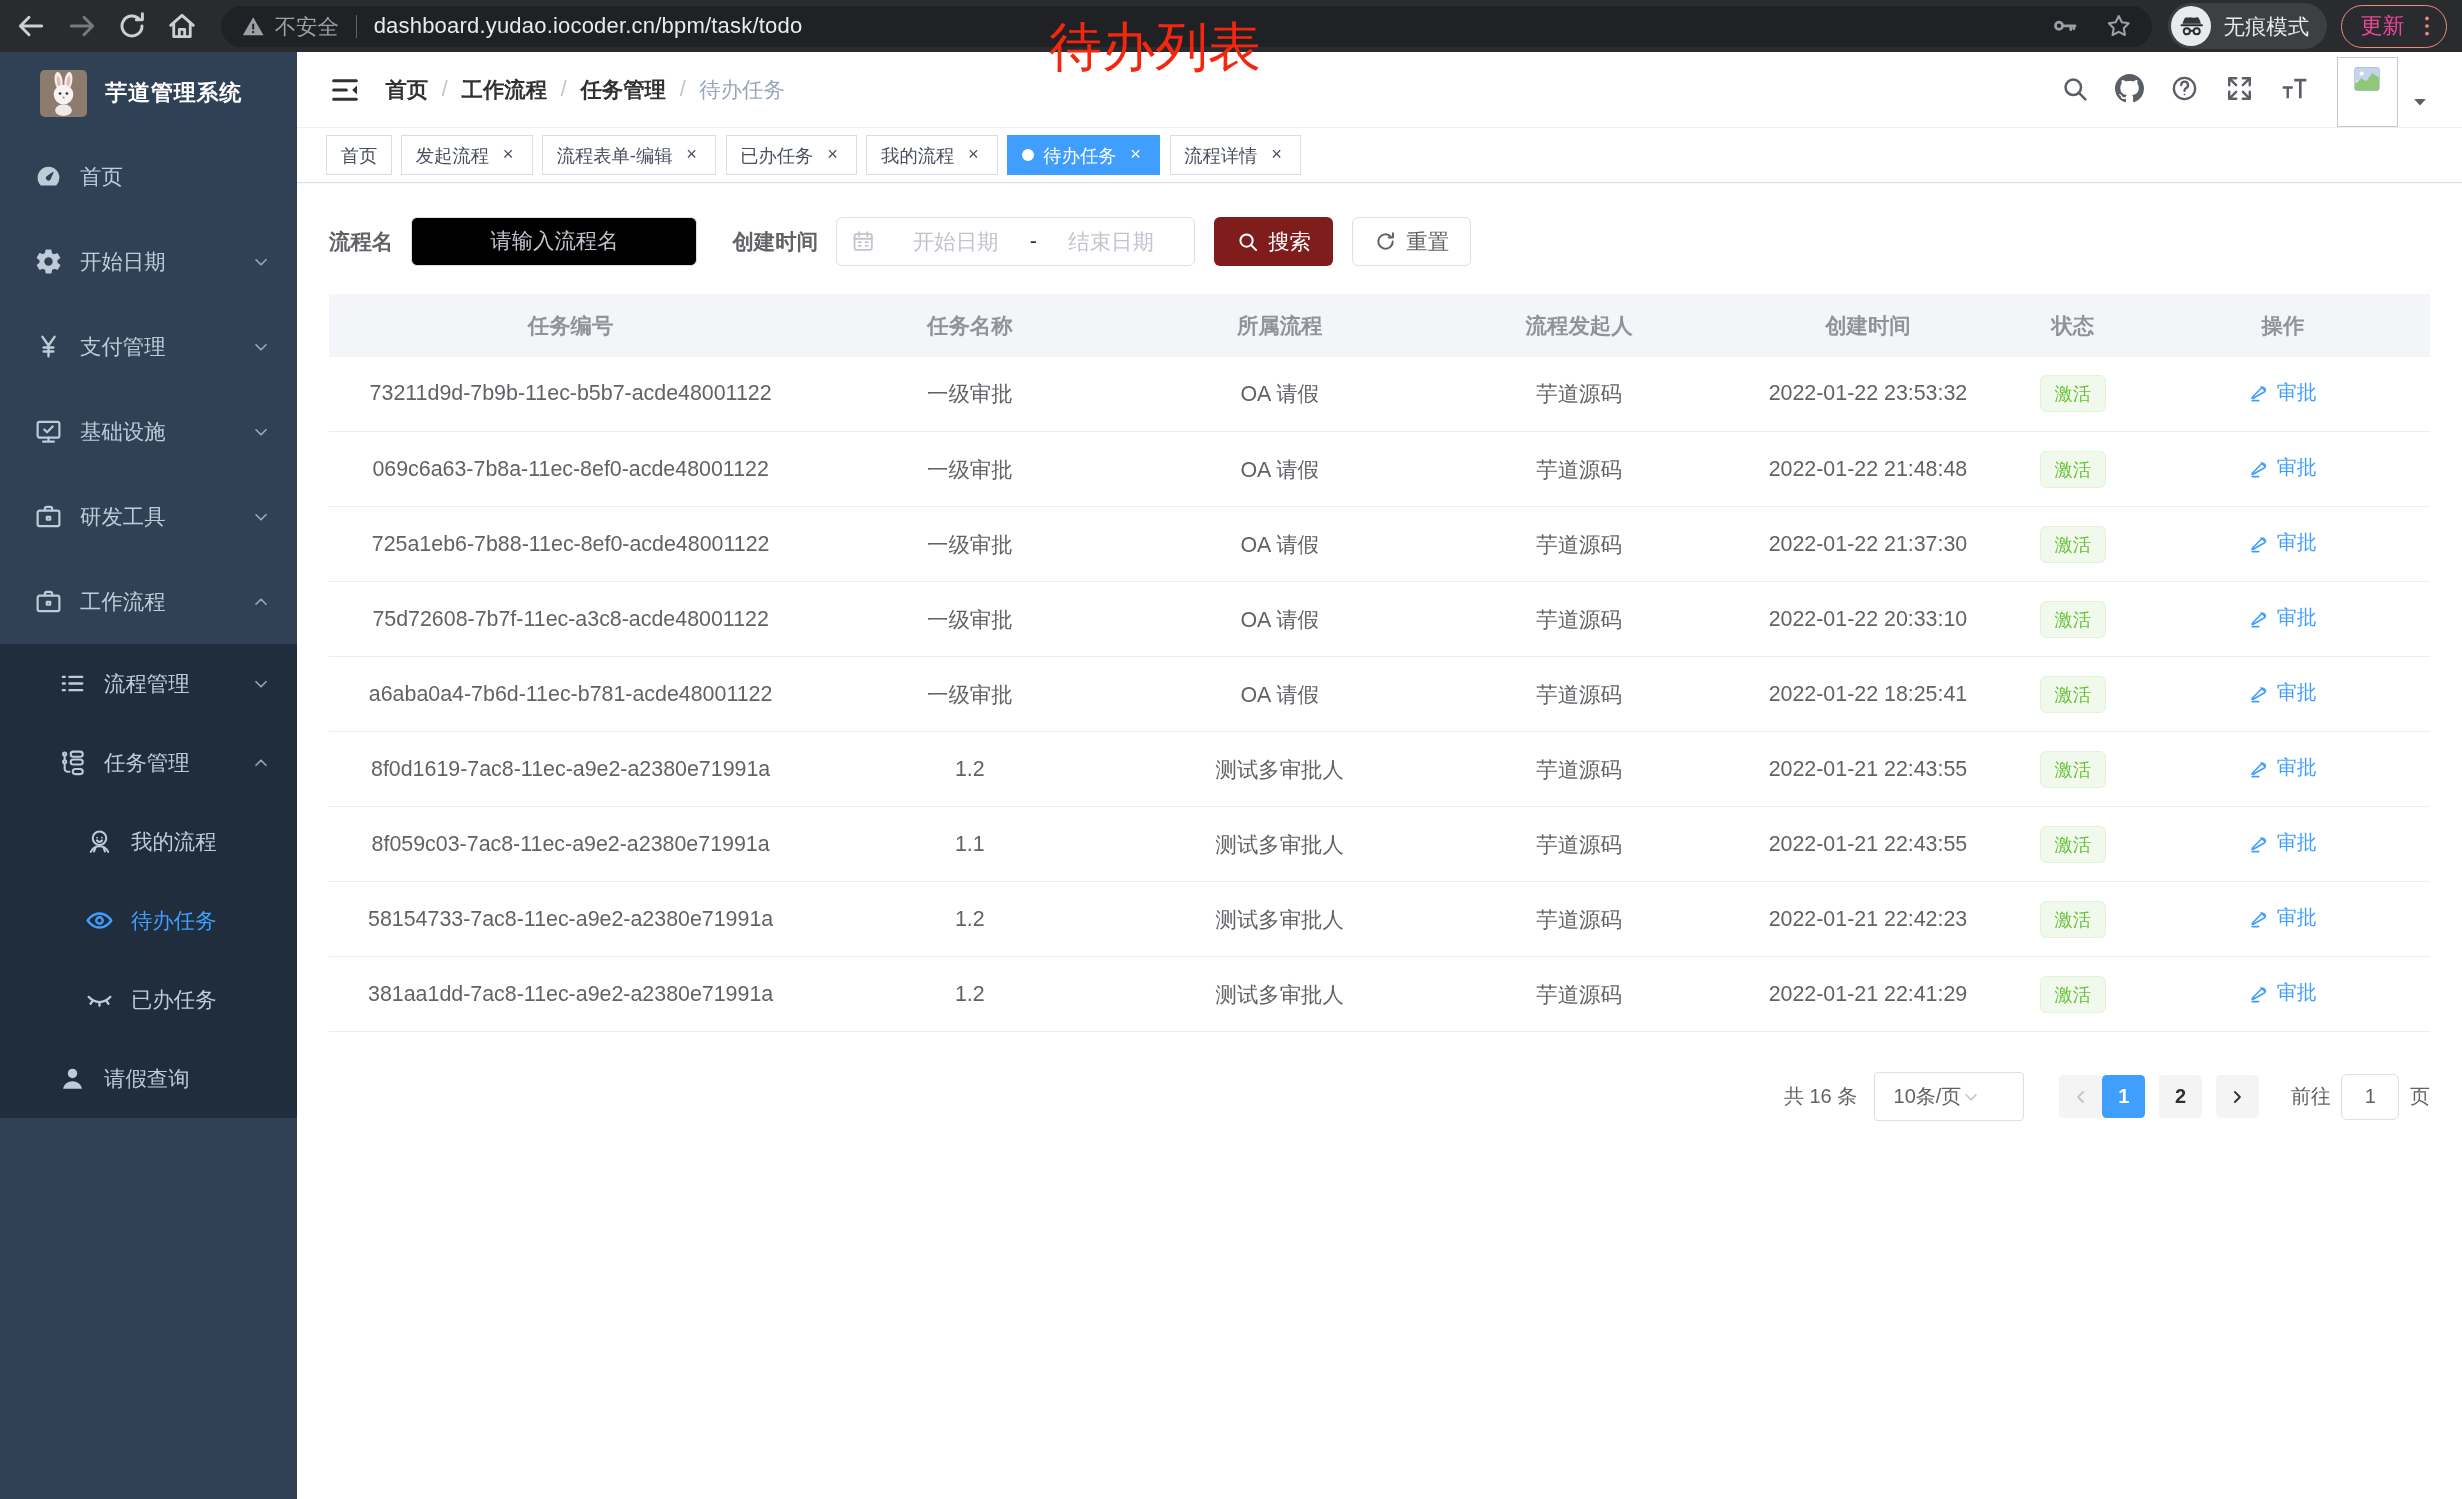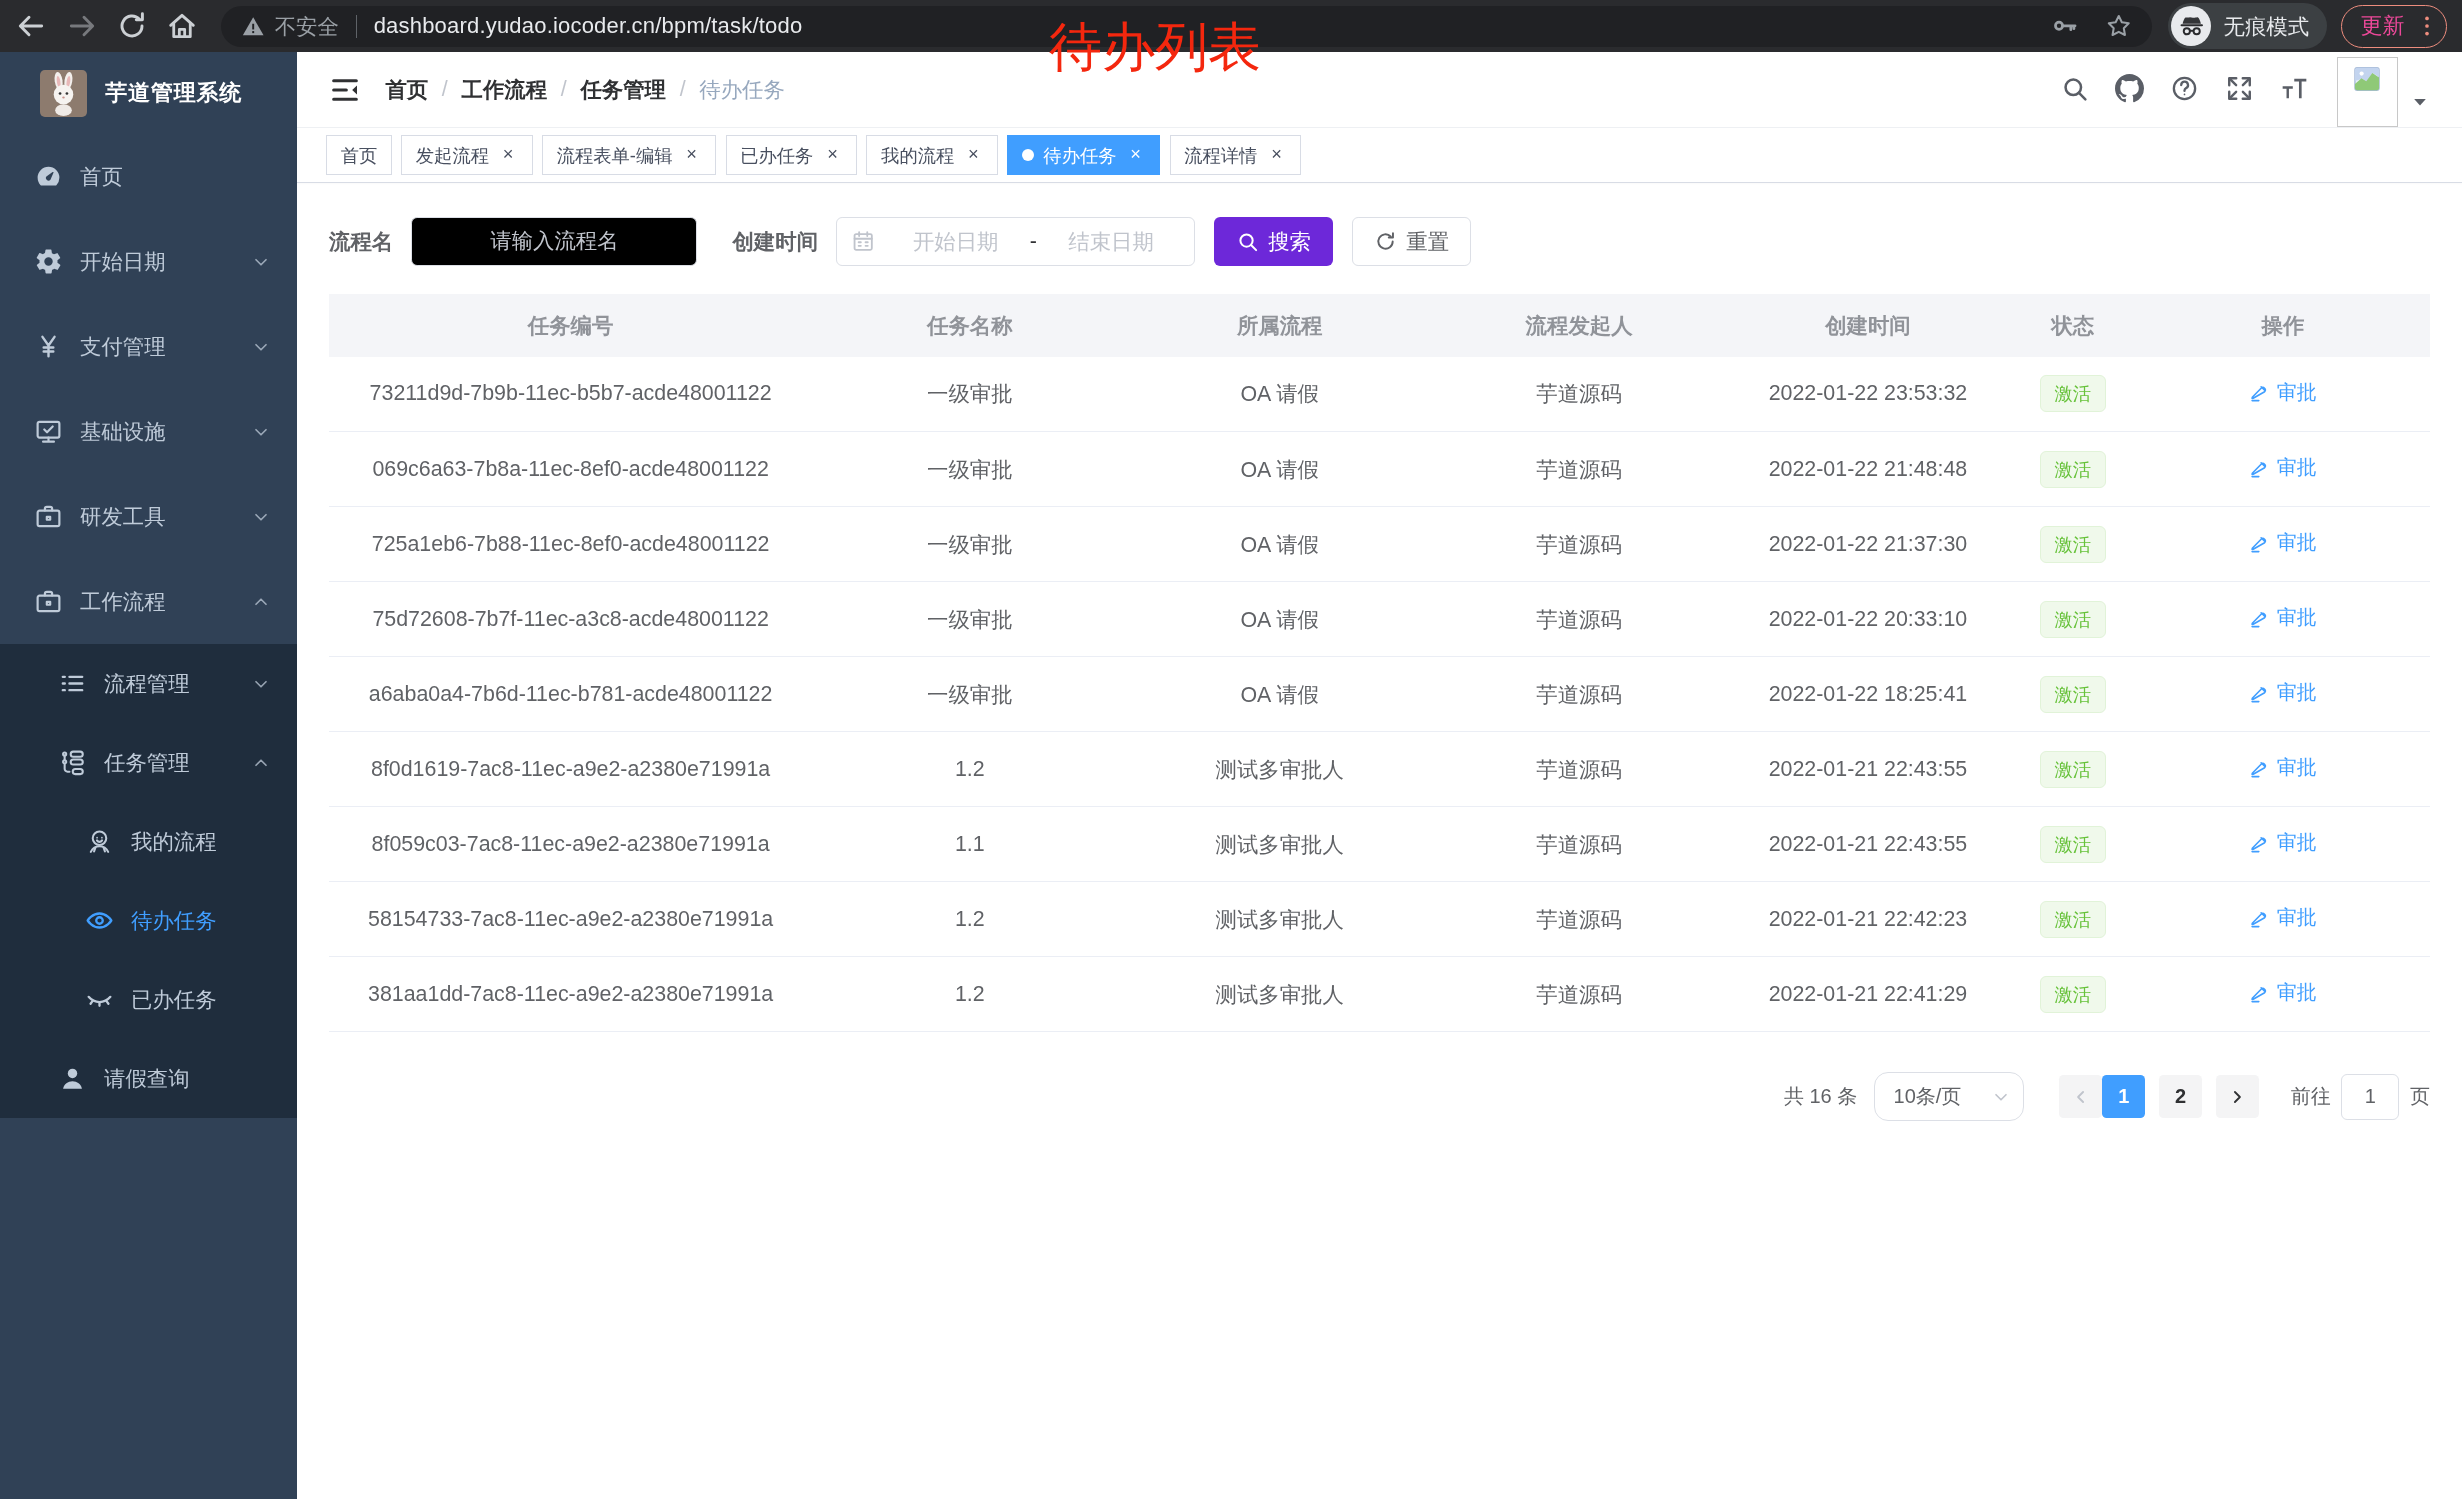--- a/index.html
+++ b/index.html
@@ -73,34 +73,34 @@
   .f-label { font-size:21.4px; font-weight:700; color:#606266; margin-right:18.3px; white-space:nowrap; }
   .f-input { width:286px; height:49px; border:0.8px solid #dcdfe6; border-radius:6.1px; padding:0 18.3px; font-size:21.4px; color:#606266; outline:none; background:#000000;text-align:center; }
   .f-input::placeholder { color:#c0c4cc; }
   .f-gap { width:35px; }
   .date-range { width:359px; height:49px; border:0.8px solid #dcdfe6; border-radius:6.1px; display:flex; align-items:center; padding:0 13.7px; cursor:text; }
   .date-range .cal { width:24.4px; height:24.4px; color:#c0c4cc; margin-right:10.7px; }
   .dr-ph { font-size:21.4px; color:#c0c4cc; flex:1; text-align:center; }
   .dr-sep { font-size:21.4px; color:#303133; margin:0 4.6px; }
   .btn { height:49px; border-radius:6.1px; font-size:21.4px; display:inline-flex; align-items:center; padding:0 21.4px; cursor:pointer; border:0.8px solid transparent; }
   .btn .bic { width:23px; height:23px; margin-right:9.2px; }
-  .btn-primary { background:#6d28d9; color:#fff; margin-left:18.3px; }
+  .btn-primary { background:#7f1d1d; color:#fff; margin-left:18.3px; }
   .btn-plain { background:#fff; color:#606266; border-color:#dcdfe6; margin-left:18.3px; }
 
   table.grid { width:100%; margin-top:27.5px; border-collapse:collapse; table-layout:fixed; }
   .grid th { height:63px; background:#f4f5f8; color:#909399; font-size:21.4px; font-weight:600; text-align:center; }
   .grid td { height:75px; text-align:center; font-size:21.4px; color:#606266; border-bottom:0.8px solid #ebeef5; overflow:hidden; white-space:nowrap; }
   .badge { display:inline-block; height:37px; line-height:35px; padding:0 13.7px; background:#f0f9eb; border:0.8px solid #e1f3d8; color:#67c23a; border-radius:6.1px; font-size:18.3px; }
   .link { color:#409eff; font-size:20px; display:inline-flex; align-items:center; cursor:pointer; }
   .link .eic { width:21.4px; height:21.4px; margin-right:6.1px; }
 
   
   .pagination { display:flex; align-items:center; justify-content:flex-end; margin-top:40px; color:#606266; font-size:20px; }
   .pg-total { margin-right:17px; }
-  .size-select { width:150px; height:49px; border:0.8px solid #dcdfe6; border-radius:14px; background:#fff; display:flex; align-items:center; justify-content:space-between; padding:0 12.2px 0 18.3px; margin-right:35px; cursor:pointer; }
+  .size-select { width:150px; height:49px; border:0.8px solid #dcdfe6; border-radius:4px; background:#fff; display:flex; align-items:center; justify-content:flex-start; padding:0 12.2px 0 18.3px; margin-right:35px; cursor:pointer; }
   .size-select .sc { width:20px; height:20px; color:#c0c4cc; }
   .pager { display:flex; align-items:center; margin-right:32px; }
   .page-btn { min-width:43px; height:43px; border-radius:4.6px; background:#f4f4f5; color:#303133; font-size:20px; font-weight:600; display:flex; align-items:center; justify-content:center; margin-left:13.7px; cursor:pointer; }
   .page-btn:first-child { margin-left:0; }
   .page-btn .icon { width:20px; height:20px; }
   .page-btn.disabled { color:#c0c4cc; cursor:default; }
   .page-btn.active { background:#409eff; color:#fff; }
   .goto { display:flex; align-items:center; }
   .goto-label { margin-right:10.7px; }
   .goto-input { width:58px; height:46px; border:0.8px solid #dcdfe6; border-radius:6.1px; text-align:center; font-size:20px; color:#606266; outline:none; margin-right:10.7px; }

